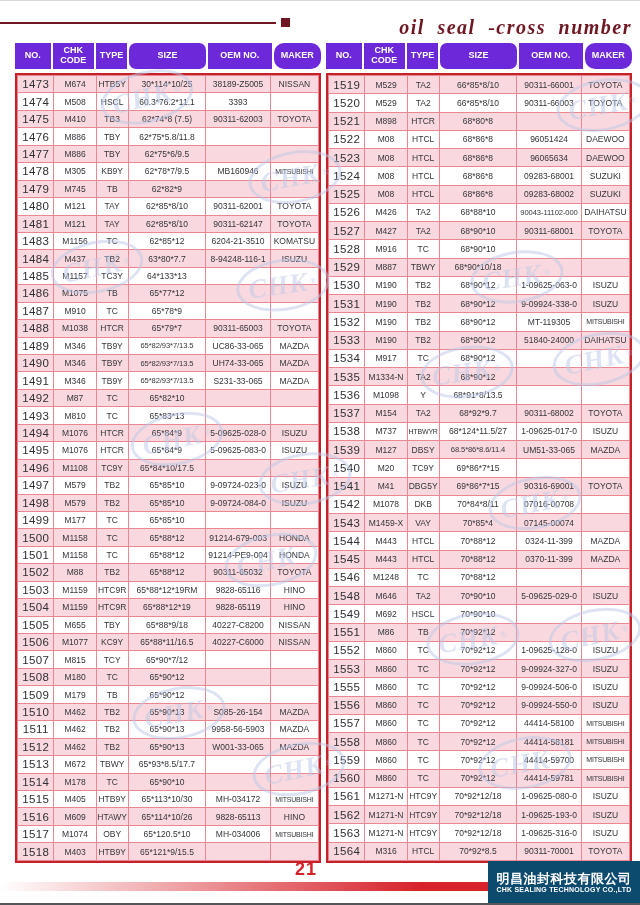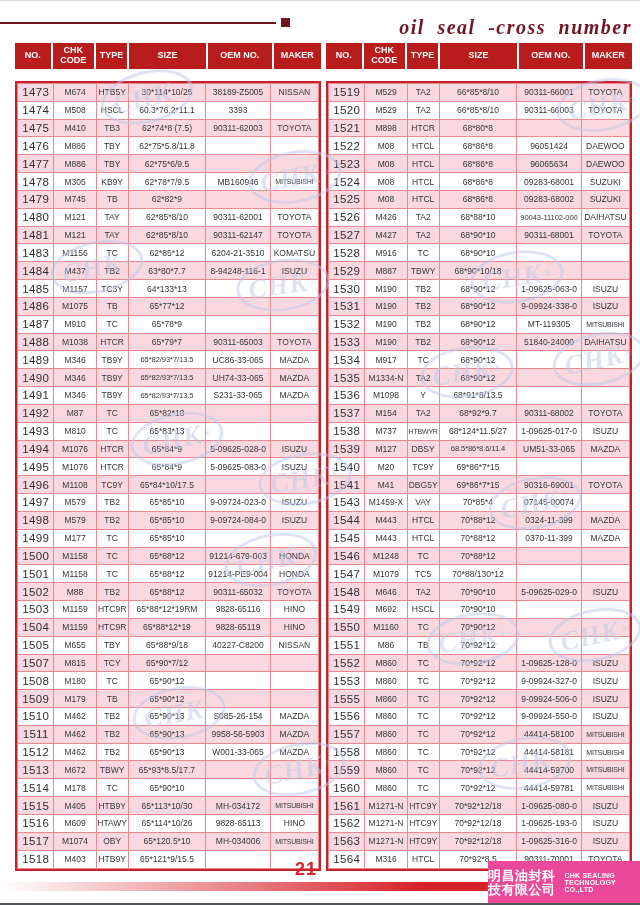--- a/index.html
+++ b/index.html
@@ -14,27 +14,27 @@
   .page-title {
     position:absolute; right:8px; top:2px;
     font-family:"Liberation Serif", serif; font-style:italic; font-weight:bold;
     font-size:20px; color:#6e1722; letter-spacing:1.5px; word-spacing:6px;
   }
   
   .tables { position:absolute; left:15px; top:42px; width:617px; display:flex; gap:5px; }
   .cross-table { width:306px; }
   .thead { display:flex; gap:2px; height:26px; }
   .th {
-    background:#b91c1c; color:#fff; font-weight:bold; font-size:9px;
+    background:#6d28d9; color:#fff; font-weight:bold; font-size:9px;
     display:flex; align-items:center; justify-content:center;
     text-align:center; line-height:1.1;
   }
   .th-no{width:12%;} .th-chk{width:14%;} .th-type{width:10.5%;}
-  .th-size{width:26%;} .th-oem{width:21.5%;} .th-maker{width:16%;}
-  .tbody-wrap { margin-top:12px; border:2px solid #c62028; }
+  .th-size{width:26%;border-radius:7px;} .th-oem{width:21.5%;} .th-maker{width:16%;border-radius:10px;}
+  .tbody-wrap { margin-top:4px; border:2px solid #c62028; }
   table { width:100%; border-collapse:collapse; table-layout:fixed; height:786px; }
   td {
     border:1px solid #ea8790; font-size:8.5px; color:#33343a;
     text-align:center; padding:0; overflow:hidden; white-space:nowrap;
   }
   tr:nth-child(odd)  td { background:#f9d9df; }
   tr:nth-child(even) td { background:#ffffff; }
   .col-no   { width:12%;  font-size:11.5px; color:#2e2f34; letter-spacing:0.3px; }
   .col-chk  { width:14%; }
   .col-type { width:10.5%; }
@@ -57,21 +57,21 @@
   .page-num {
     position:absolute; left:0; top:858px; width:612px; text-align:center;
     color:#d7222a; font-size:18px; font-weight:bold; letter-spacing:1px;
   }
   .grad-bar {
     position:absolute; left:0; top:881px; width:525px; height:9px;
     background:linear-gradient(to right, rgba(215,34,42,0), #d7222a 80%);
   }
   .company-box {
     position:absolute; left:488px; top:860px; width:152px; height:43px;
-    background:#ec4899; color:#fff; display:flex; 
+    background:#0c4a6e; color:#fff; display:flex; flex-direction:column;
     align-items:center; justify-content:center; gap:1px;
   }
   .company-cn { font-size:13px; font-weight:bold; letter-spacing:0.5px; line-height:1.05; }
   .company-en { font-size:7px; font-weight:bold; letter-spacing:0.2px; }
   .bottom-edge { position:absolute; left:0; bottom:0; width:100%; height:3px; background:#55565a; }
 </style>
 </head>
 <body>
 
 <div class="page">
@@ -344,20 +344,28 @@
               </tr>
               <tr>
                 <td class="col-no">1505</td>
                 <td class="col-chk">M655</td>
                 <td class="col-type">TBY</td>
                 <td class="col-size">65*88*9/18</td>
                 <td class="col-oem">40227-C8200</td>
                 <td class="col-maker">NISSAN</td>
               </tr>
               <tr>
+                <td class="col-no">1506</td>
+                <td class="col-chk">M1077</td>
+                <td class="col-type">KC9Y</td>
+                <td class="col-size">65*88*11/16.5</td>
+                <td class="col-oem">40227-C6000</td>
+                <td class="col-maker">NISSAN</td>
+              </tr>
+              <tr>
                 <td class="col-no">1507</td>
                 <td class="col-chk">M815</td>
                 <td class="col-type">TCY</td>
                 <td class="col-size">65*90*7/12</td>
                 <td class="col-oem"></td>
                 <td class="col-maker"></td>
               </tr>
               <tr>
                 <td class="col-no">1508</td>
                 <td class="col-chk">M180</td>
@@ -641,20 +649,28 @@
               </tr>
               <tr>
                 <td class="col-no">1541</td>
                 <td class="col-chk">M41</td>
                 <td class="col-type">DBG5Y</td>
                 <td class="col-size">69*86*7*15</td>
                 <td class="col-oem">90316-69001</td>
                 <td class="col-maker">TOYOTA</td>
               </tr>
               <tr>
+                <td class="col-no">1542</td>
+                <td class="col-chk">M1078</td>
+                <td class="col-type">DKB</td>
+                <td class="col-size">70*84*8/11</td>
+                <td class="col-oem">07016-00708</td>
+                <td class="col-maker"></td>
+              </tr>
+              <tr>
                 <td class="col-no">1543</td>
                 <td class="col-chk">M1459-X</td>
                 <td class="col-type">VAY</td>
                 <td class="col-size">70*85*4</td>
                 <td class="col-oem">07145-00074</td>
                 <td class="col-maker"></td>
               </tr>
               <tr>
                 <td class="col-no">1544</td>
                 <td class="col-chk">M443</td>
@@ -673,48 +689,32 @@
               </tr>
               <tr>
                 <td class="col-no">1546</td>
                 <td class="col-chk">M1248</td>
                 <td class="col-type">TC</td>
                 <td class="col-size">70*88*12</td>
                 <td class="col-oem"></td>
                 <td class="col-maker"></td>
               </tr>
               <tr>
-                <td class="col-no">1547</td>
-                <td class="col-chk">M1079</td>
-                <td class="col-type">TC5</td>
-                <td class="col-size">70*88/130*12</td>
-                <td class="col-oem"></td>
-                <td class="col-maker"></td>
-              </tr>
-              <tr>
                 <td class="col-no">1548</td>
                 <td class="col-chk">M646</td>
                 <td class="col-type">TA2</td>
                 <td class="col-size">70*90*10</td>
                 <td class="col-oem">5-09625-029-0</td>
                 <td class="col-maker">ISUZU</td>
               </tr>
               <tr>
                 <td class="col-no">1549</td>
                 <td class="col-chk">M692</td>
                 <td class="col-type">HSCL</td>
                 <td class="col-size">70*90*10</td>
-                <td class="col-oem"></td>
-                <td class="col-maker"></td>
-              </tr>
-              <tr>
-                <td class="col-no">1550</td>
-                <td class="col-chk">M1160</td>
-                <td class="col-type">TC</td>
-                <td class="col-size">70*90*12</td>
                 <td class="col-oem"></td>
                 <td class="col-maker"></td>
               </tr>
               <tr>
                 <td class="col-no">1551</td>
                 <td class="col-chk">M86</td>
                 <td class="col-type">TB</td>
                 <td class="col-size">70*92*12</td>
                 <td class="col-oem"></td>
                 <td class="col-maker"></td>

